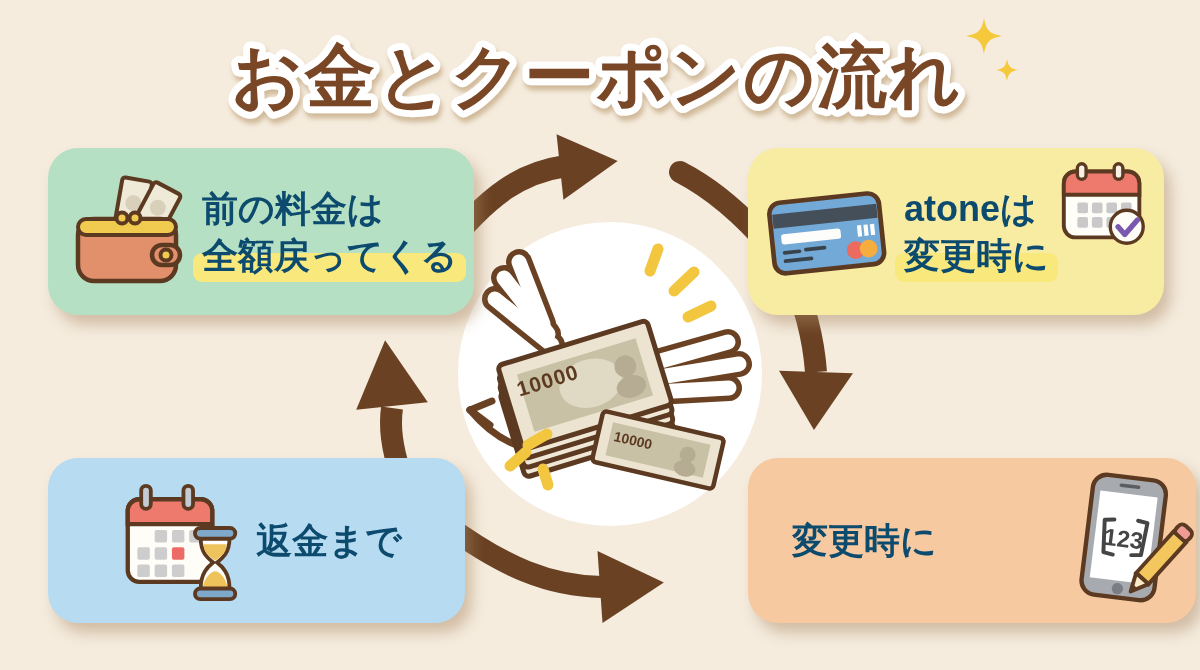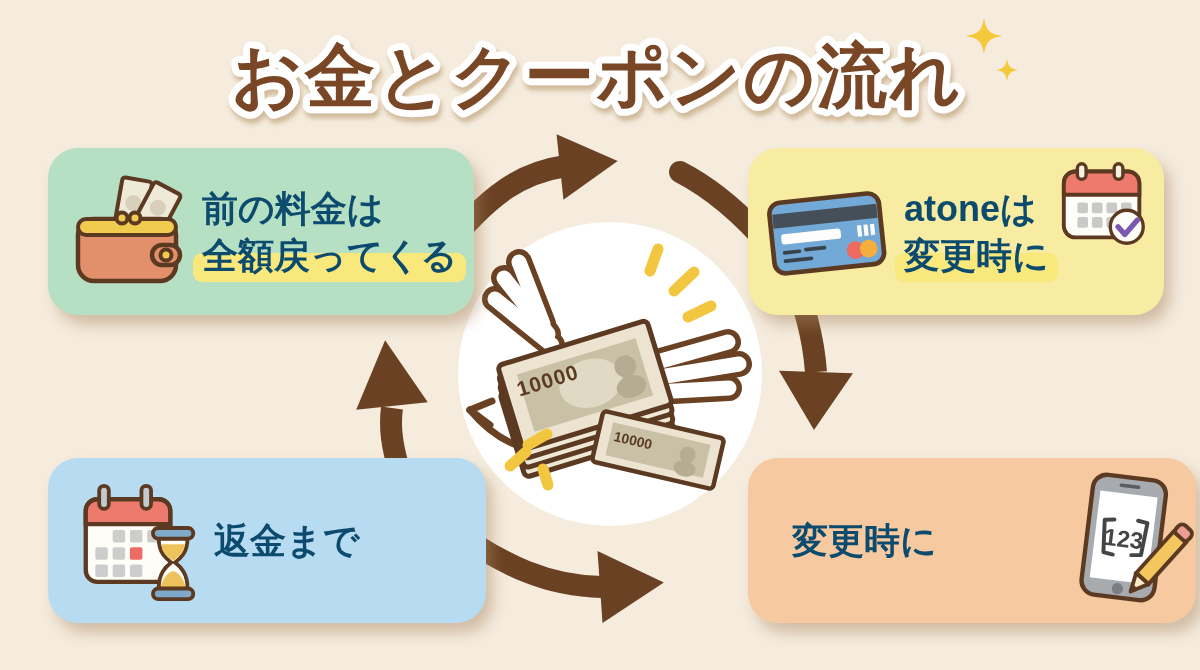--- a/index.html
+++ b/index.html
@@ -11,21 +11,21 @@
   svg{display:block;overflow:visible;}
   .layer-art{position:absolute;left:0;top:0;z-index:1;}
   .layer-title{position:absolute;left:0;top:0;z-index:3;}
   .card{
     position:absolute;z-index:2;border-radius:30px;
     box-shadow:7px 10px 14px rgba(168,132,98,.45);
     display:flex;align-items:center;
   }
   .card-green {left:48px; top:148px; width:406px; height:167px; background:#B5E0C3; padding-left:20px; gap:16px;}
   .card-yellow{left:748px;top:148px; width:400px; height:167px; background:#F8EBA2; padding-left:16px; gap:14px;}
-  .card-blue  {left:48px; top:458px; width:406px; height:165px; background:#B7DBF1; padding-left:32px; gap:14px;}
+  .card-blue  {left:48px; top:458px; width:406px; height:165px; background:#B7DBF1; padding-left:11px; gap:14px;justify-content:center;}
   .card-orange{left:748px;top:458px; width:448px; height:165px; background:#F6C9A0;}
   .card-text{
     font-weight:800;font-size:36px;line-height:47px;
     color:#0c4a6e;letter-spacing:0;white-space:nowrap;
   }
   .card-orange .card-text{margin-left:44px;text-align:center;}
   .line{display:block;}
   .hl{position:relative;display:inline-block;}
   .hl::before{
     content:"";position:absolute;left:-9px;right:-9px;top:46%;bottom:-8%;

